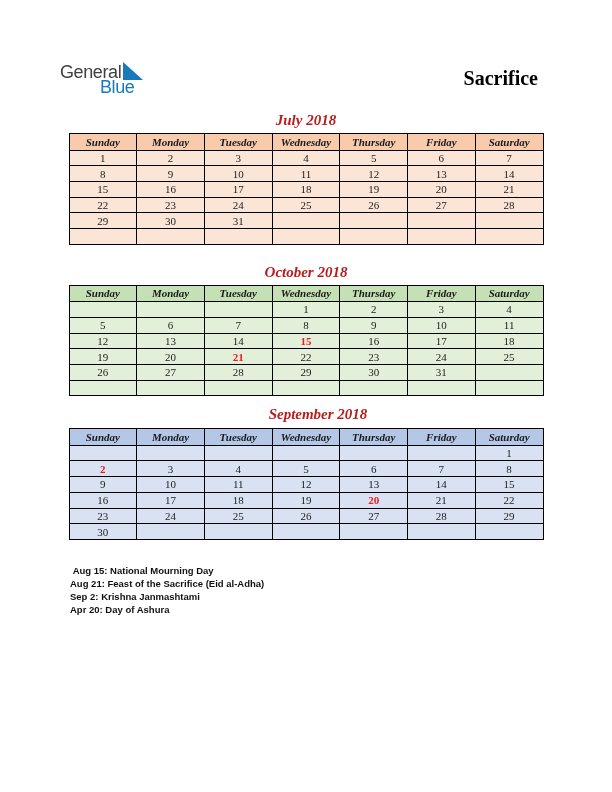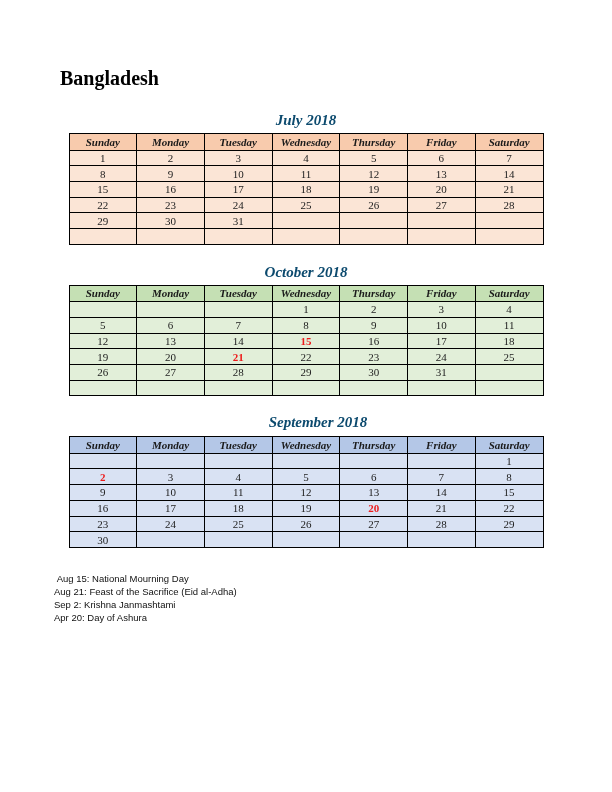--- a/index.html
+++ b/index.html
@@ -13,53 +13,62 @@
     padding:62px 74px 0 60px;height:33px;
   }
   .logo{font-family:"Liberation Sans",sans-serif;line-height:1;}
   .logo-top{display:flex;align-items:flex-end;font-size:18px;letter-spacing:-0.4px;font-weight:400;}
   .logo-top .tri{margin-left:2px;margin-bottom:1px;display:block;}
   .logo-bottom{font-size:18px;margin-left:40px;margin-top:-3px;letter-spacing:-0.4px;}
   .country{font-size:20px;font-weight:bold;margin-top:5px;color:#000;}
   
   .month-title{
     text-align:center;font-size:15px;font-weight:bold;font-style:italic;
-    line-height:17px;color:#0c4a6e;
+    line-height:17px;color:#b91c1c;
   }
   .sec-july .month-title{margin-top:17px;}
   .sec-august .month-title{margin-top:19px;}
-  .sec-september .month-title{margin-top:18px;padding-left:24px;}
+  .sec-september .month-title{margin-top:10px;padding-left:24px;}
   table.calendar{
     border-collapse:collapse;table-layout:fixed;width:475px;margin:4px auto 0 auto;
   }
   .sec-september table.calendar{margin-top:5px;}
   table.calendar th,table.calendar td{
     border:1px solid #000;text-align:center;vertical-align:middle;
     overflow:hidden;padding:0;
   }
   table.calendar th{
     height:15.5px;font-size:11px;font-style:italic;font-weight:bold;color:#1a1a1a;
   }
   table.calendar td{
     height:14.7px;font-size:11px;font-weight:normal;color:#222222;
   }
   
   .holidays{
-    margin-top:24px;padding-left:54px;
-    font-family:"Liberation Sans",sans-serif;font-size:9.5px;line-height:13px;color:#111;
+    margin-top:24px;padding-left:70px;
+    font-family:"Liberation Sans",sans-serif;font-size:9.5px;line-height:13px;color:#111;font-weight:bold;
   }
   .holiday-note{white-space:pre-wrap;}
 </style>
 </head>
 <body>
 
 <div class="page">
 
   <div class="header">
-    <div class="country">Bangladesh</div>
+    <div class="logo">
+      <div class="logo-top">
+        <span style="color: rgb(64, 64, 64);">General</span>
+        <svg class="tri" width="20" height="18" viewBox="0 0 20 18">
+          <polygon points="0,0 20,18 0,18" fill="#1879BD"></polygon>
+        </svg>
+      </div>
+      <div class="logo-bottom" style="color: rgb(24, 121, 189);">Blue</div>
+    </div>
+    <div class="country">Sacrifice</div>
   </div>
 
   <div class="sec-july">
     <div class="month-title">July 2018</div>
     <table class="calendar">
         <thead>
           <tr>
             <th style="background: rgb(248, 203, 173);">Sunday</th>
             <th style="background: rgb(248, 203, 173);">Monday</th>
             <th style="background: rgb(248, 203, 173);">Tuesday</th>

